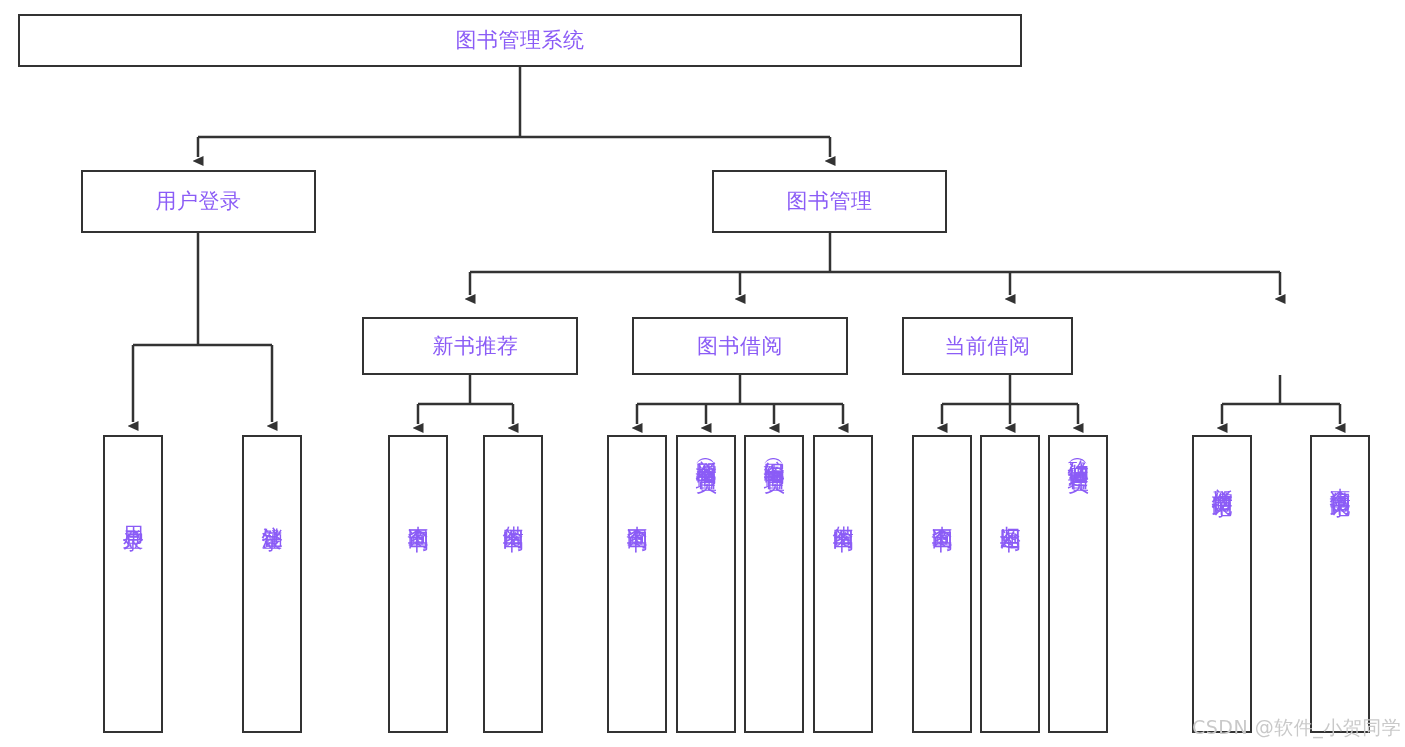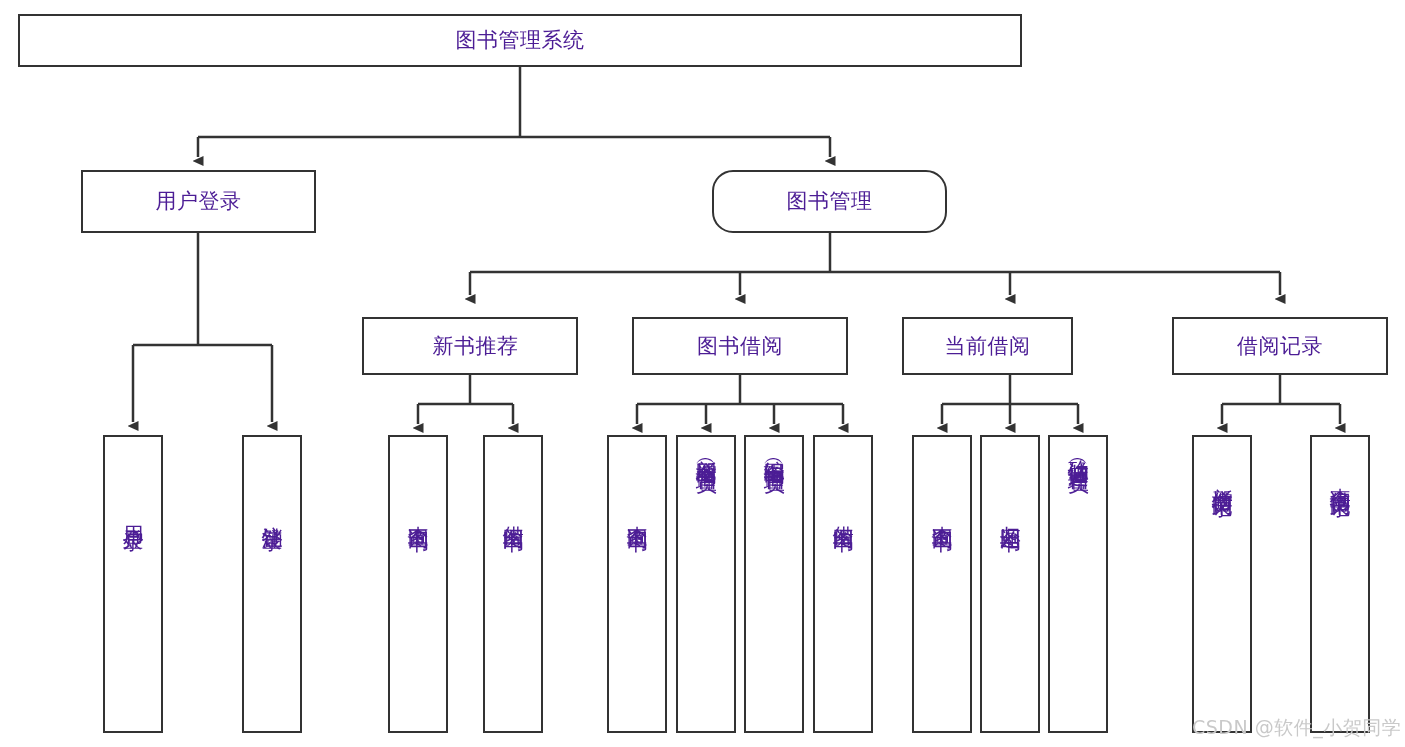--- a/index.html
+++ b/index.html
@@ -27,21 +27,21 @@
     background: #ffffff;
     display: flex;
     align-items: center;
     justify-content: center;
     color: #000000;
   }
   .node .label {
     display: block;
     text-align: center;
     line-height: 1.18;
-    color: #4c1d95;
+    color: #8b5cf6;
   }
   
   .node.horiz .label {
     font-size: 21px;
     letter-spacing: 0.5px;
     white-space: nowrap;
   }
   .node.root .label { font-size: 21px; }
   
   .node.vert {
@@ -120,35 +120,32 @@
     </g>
   </svg>
 
   <div class="node horiz root" style="left:18px; top:14px; width:1004px; height:53px;">
     <span class="label">图书管理系统</span>
   </div>
 
   <div class="node horiz" style="left:81px; top:170px; width:235px; height:63px;">
     <span class="label">用户登录</span>
   </div>
-  <div class="node horiz" style="left:712px; top:170px; width:235px; height:63px;border-radius:21px;">
+  <div class="node horiz" style="left:712px; top:170px; width:235px; height:63px;">
     <span class="label">图书管理</span>
   </div>
 
   <div class="node horiz" style="left:362px; top:317px; width:216px; height:58px;padding-left:11px;">
     <span class="label">新书推荐</span>
   </div>
   <div class="node horiz" style="left:632px; top:317px; width:216px; height:58px;">
     <span class="label">图书借阅</span>
   </div>
   <div class="node horiz" style="left:902px; top:317px; width:171px; height:58px;">
     <span class="label">当前借阅</span>
-  </div>
-  <div class="node horiz" style="left:1172px; top:317px; width:216px; height:58px;">
-    <span class="label">借阅记录</span>
   </div>
 
   <div class="node vert" style="left:103px; top:435px; width:60px; height:298px; padding-top:72px;">
     <span class="label">用户登录</span>
   </div>
   <div class="node vert" style="left:242px; top:435px; width:60px; height:298px; padding-top:72px;">
     <span class="label">注销登录</span>
   </div>
 
   <div class="node vert" style="left:388px; top:435px; width:60px; height:298px; padding-top:72px;">

